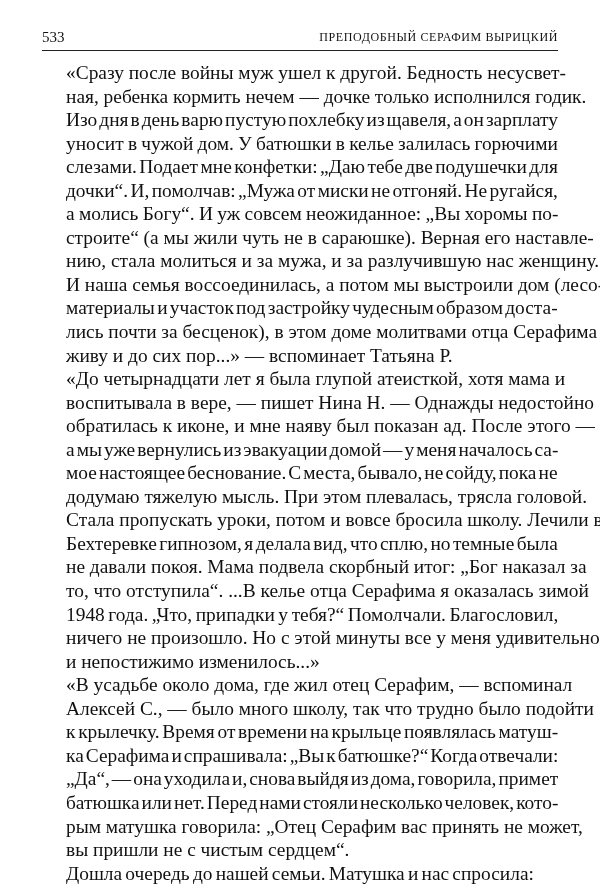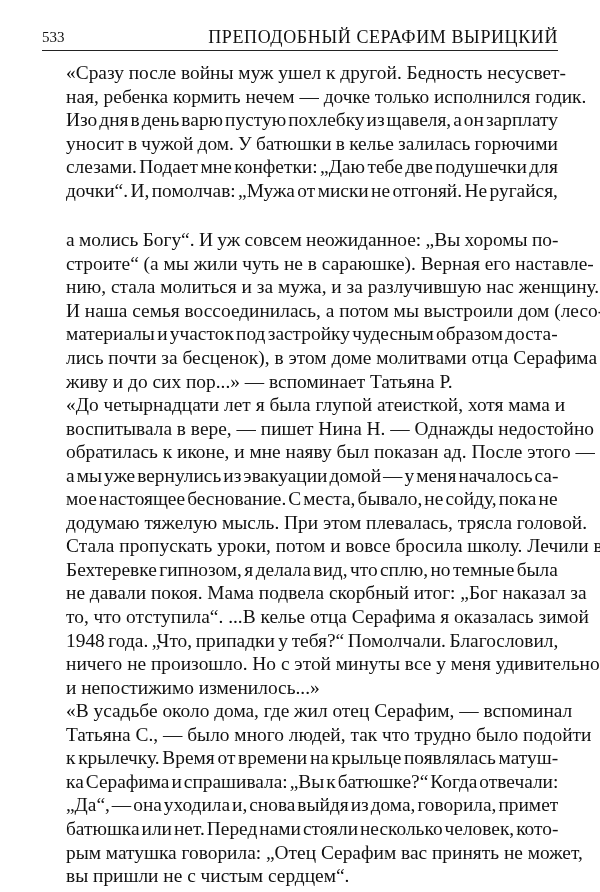--- a/index.html
+++ b/index.html
@@ -25,21 +25,21 @@
       display: flex;
       justify-content: space-between;
       align-items: flex-end;
       font-size: 15px;
       line-height: 18px;
       padding-bottom: 4px;
       border-bottom: 1.5px solid #222;
     }
     .running-head .title {
       letter-spacing: 0.6px;
-      font-size: 18px;
+      font-size: 12px;
     }
     .body-text {
       margin-top: 10px;
       font-size: 19.4px;
       line-height: 23.55px;
       text-align: justify;
       hyphens: manual;
     }
     .body-text p {
       margin: 0;
@@ -66,21 +66,21 @@
   </div>
 
   <div class="body-text" id="body-text">
       <p>
         <span class="line" style="text-indent: 24px; display: block; text-align-last: left; text-align: left;">«Сразу после войны муж ушел к другой. Бедность несусвет-</span>
         <span class="line" style="display: block; text-align-last: left; text-align: left;">ная, ребенка кормить нечем — дочке только исполнился годик.</span>
         <span class="line" style="display: block; word-spacing: -2.81818px; text-align-last: left; text-align: left;">Изо дня в день варю пустую похлебку из щавеля, а он зарплату</span>
         <span class="line" style="display: block; word-spacing: -0.666667px; text-align-last: left; text-align: left;">уносит в чужой дом. У батюшки в келье залилась горючими</span>
         <span class="line" style="display: block; word-spacing: -2.375px; text-align-last: left; text-align: left;">слезами. Подает мне конфетки: „Даю тебе две подушечки для</span>
         <span class="line" style="display: block; word-spacing: -2.44444px; text-align-last: left; text-align: left;">дочки“. И, помолчав: „Мужа от миски не отгоняй. Не ругайся,</span>
-        <span class="line" style="display: block; word-spacing: -0.444444px; text-align-last: left; text-align: center; margin-top: 26px;">а молись Богу“. И уж совсем неожиданное: „Вы хоромы по-</span>
+        <span class="line" style="display: block; word-spacing: -0.444444px; text-align-last: left; text-align: center;">а молись Богу“. И уж совсем неожиданное: „Вы хоромы по-</span>
         <span class="line" style="display: block; text-align-last: left; text-align: left;">строите“ (а мы жили чуть не в сараюшке). Верная его наставле-</span>
         <span class="line" style="display: block; text-align-last: left; text-align: left;">нию, стала молиться и за мужа, и за разлучившую нас женщину.</span>
         <span class="line" style="display: block; text-align-last: left; text-align: left;">И наша семья воссоединилась, а потом мы выстроили дом (лесо-</span>
         <span class="line" style="display: block; word-spacing: -2.57143px; text-align-last: left; text-align: left;">материалы и участок под застройку чудесным образом доста-</span>
         <span class="line" style="display: block; text-align-last: left; text-align: left;">лись почти за бесценок), в этом доме молитвами отца Серафима</span>
         <span class="line last" style="display: block; text-align-last: left; text-align: right;">живу и до сих пор...» — вспоминает Татьяна Р.</span>
       </p>
       <p>
         <span class="line" style="text-indent: 24px; display: block; text-align-last: left; text-align: left;">«До четырнадцати лет я была глупой атеисткой, хотя мама и</span>
         <span class="line" style="display: block; text-align-last: left; text-align: left;">воспитывала в вере, — пишет Нина Н. — Однажды недостойно</span>
@@ -91,21 +91,21 @@
         <span class="line" style="display: block; text-align-last: left; text-align: left;">Стала пропускать уроки, потом и вовсе бросила школу. Лечили в</span>
         <span class="line" style="display: block; word-spacing: -2.44444px; text-align-last: left; text-align: left;">Бехтеревке гипнозом, я делала вид, что сплю, но темные была</span>
         <span class="line" style="display: block; text-align-last: left; text-align: left;">не давали покоя. Мама подвела скорбный итог: „Бог наказал за</span>
         <span class="line" style="display: block; text-align-last: left; text-align: left;">то, что отступила“. ...В келье отца Серафима я оказалась зимой</span>
         <span class="line" style="display: block; word-spacing: -1.28571px; text-align-last: left; text-align: left;">1948 года. „Что, припадки у тебя?“ Помолчали. Благословил,</span>
         <span class="line" style="display: block; text-align-last: left; text-align: left;">ничего не произошло. Но с этой минуты все у меня удивительно</span>
         <span class="line last" style="display: block; text-align-last: left; text-align: left;">и непостижимо изменилось...»</span>
       </p>
       <p>
         <span class="line" style="text-indent: 24px; display: block; text-align-last: left; text-align: left;">«В усадьбе около дома, где жил отец Серафим, — вспоминал</span>
-        <span class="line" style="display: block; text-align-last: left; text-align: left;">Татьяна С., — было много людей, так что трудно было подойти</span>
+        <span class="line" style="display: block; text-align-last: left; text-align: left;">Алексей С., — было много школу, так что трудно было подойти</span>
         <span class="line" style="display: block; word-spacing: -2.125px; text-align-last: left; text-align: left;">к крылечку. Время от времени на крыльце появлялась матуш-</span>
         <span class="line" style="display: block; word-spacing: -2.875px; text-align-last: left; text-align: left;">ка Серафима и спрашивала: „Вы к батюшке?“ Когда отвечали:</span>
         <span class="line" style="display: block; word-spacing: -2.9px; text-align-last: left; text-align: left;">„Да“, — она уходила и, снова выйдя из дома, говорила, примет</span>
         <span class="line" style="display: block; word-spacing: -2.875px; text-align-last: left; text-align: left;">батюшка или нет. Перед нами стояли несколько человек, кото-</span>
         <span class="line" style="display: block; text-align-last: left; text-align: left;">рым матушка говорила: „Отец Серафим вас принять не может,</span>
         <span class="line last" style="display: block; text-align-last: left; text-align: left;">вы пришли не с чистым сердцем“.</span>
       </p>
       <p>
         <span class="line" style="text-indent: 24px; display: block; word-spacing: -1.625px; text-align-last: left; text-align: left;">Дошла очередь до нашей семьи. Матушка и нас спросила:</span>
       </p>

